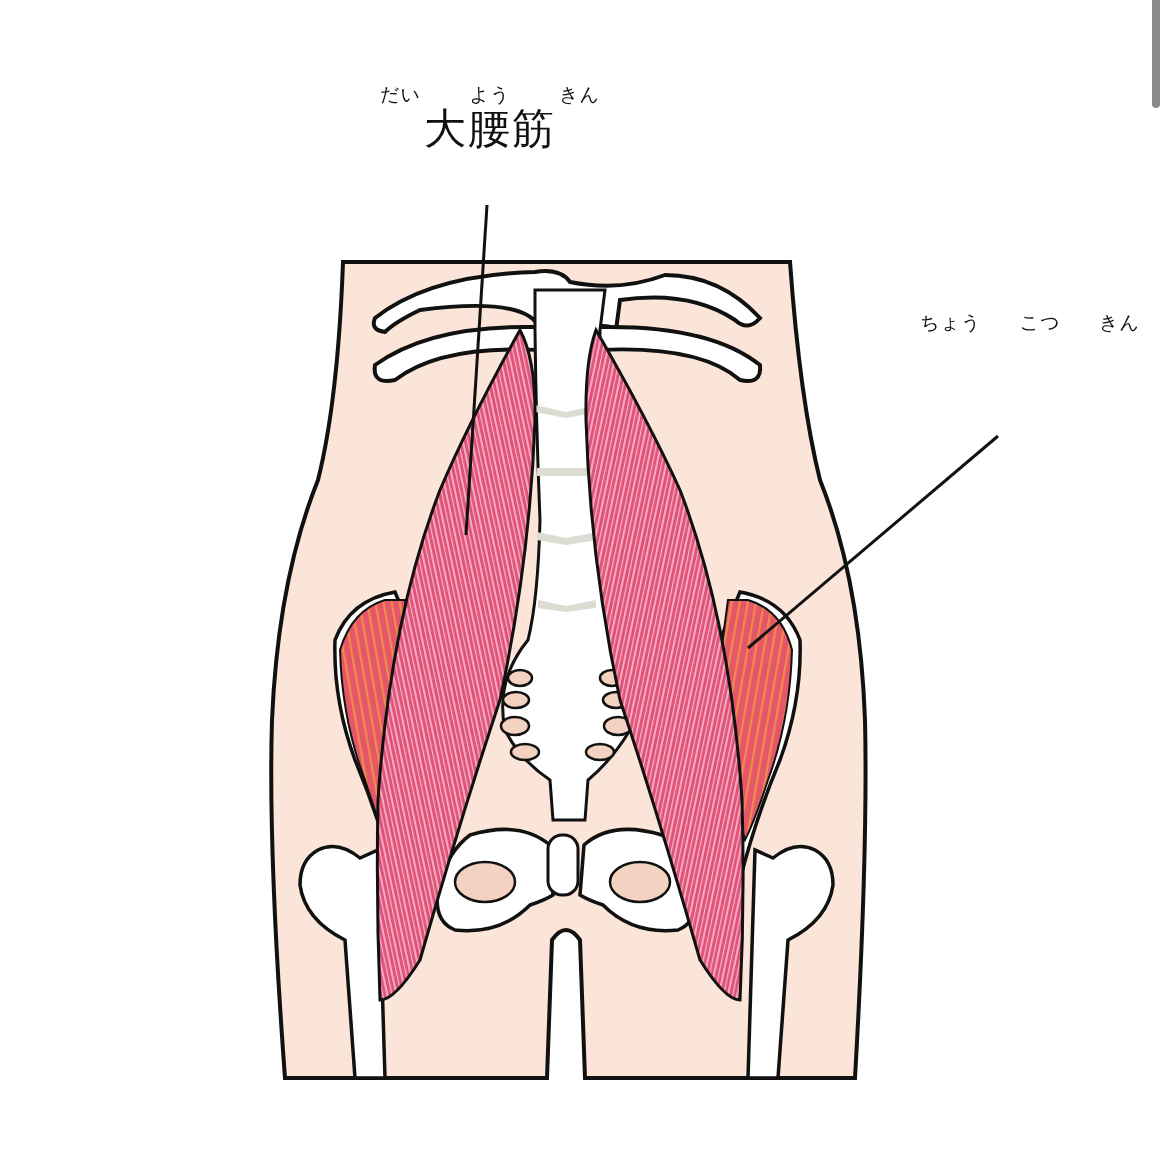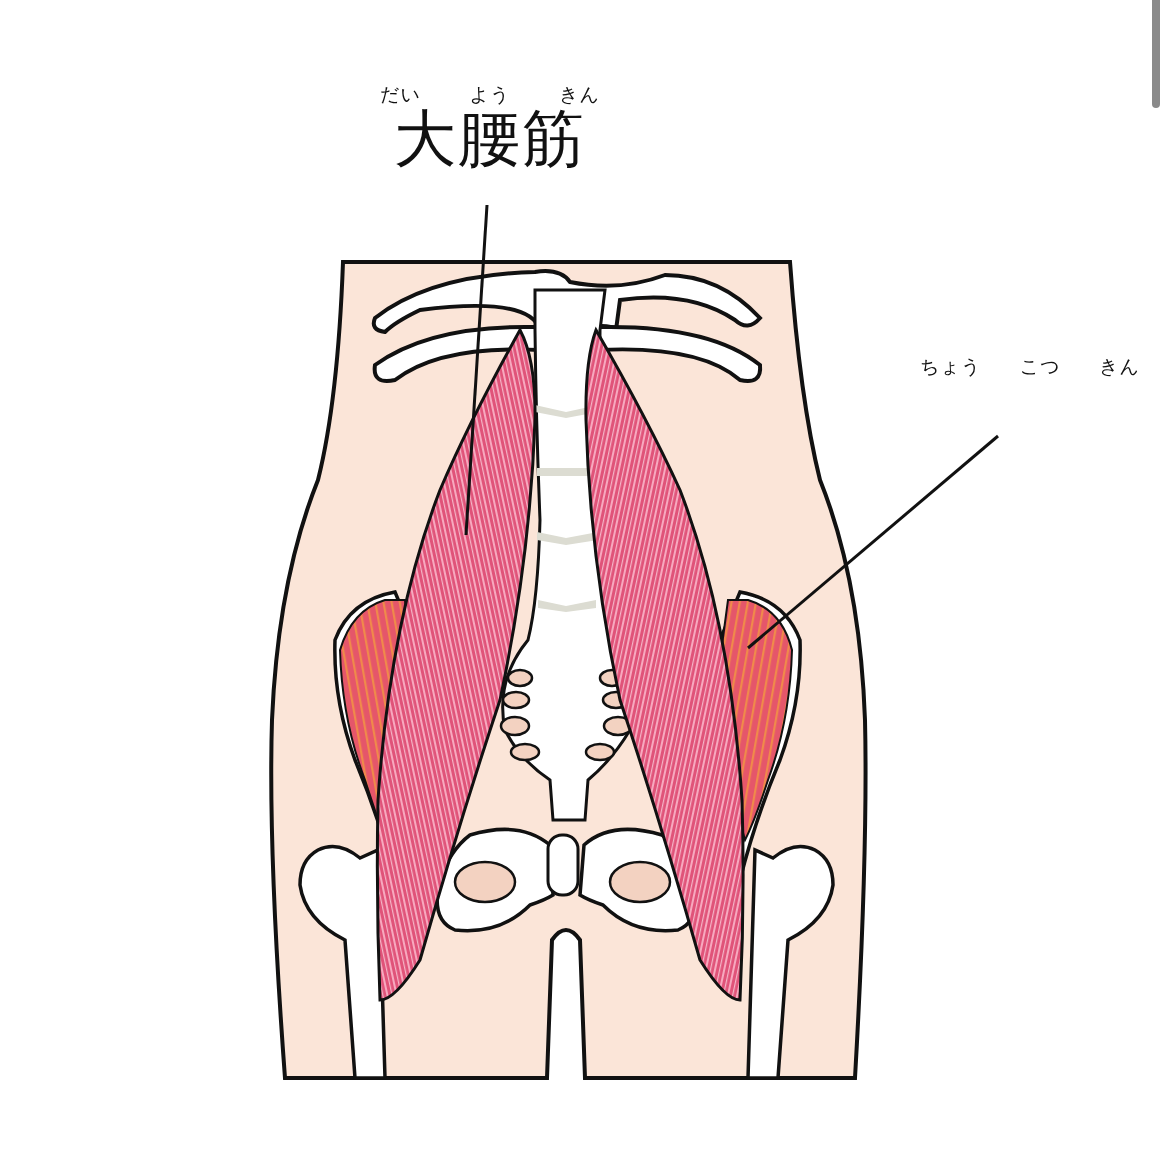--- a/index.html
+++ b/index.html
@@ -1,23 +1,23 @@
 <!DOCTYPE html>
 <html><head>
 <meta charset="utf-8">
 <style>
   html, body { margin: 0; padding: 0; background: #ffffff; }
   body { width: 1170px; height: 1170px; position: relative; overflow: hidden;
          font-family: "DejaVu Sans", sans-serif; }
   .label-group { position: absolute; text-align: center; color: #111; }
   .furigana { font-size: 19px; letter-spacing: 1px; display: flex; justify-content: space-between; }
   .furigana span { display: inline-block; }
-  .kanji { font-size: 62px; line-height: 1; letter-spacing: 2px; font-weight: 500; }
+  .kanji { font-size: 42px; line-height: 1; letter-spacing: 2px; font-weight: 500; }
   #label-psoas { left: 380px; top: 82px; width: 220px; }
-  #label-iliacus { left: 920px; top: 310px; width: 220px; margin-top: 44px; }
+  #label-iliacus { left: 920px; top: 310px; width: 220px; }
   svg.diagram { position: absolute; left: 0; top: 0; }
   .scrollbar { position: absolute; left: 1152px; top: 0; width: 8px; height: 108px;
                background: #8a8a8a; border-radius: 0 0 4px 4px; }
 </style>
 </head>
 <body>
 
 <div class="label-group" id="label-psoas">
   <div class="furigana">
     <span>だい</span>

